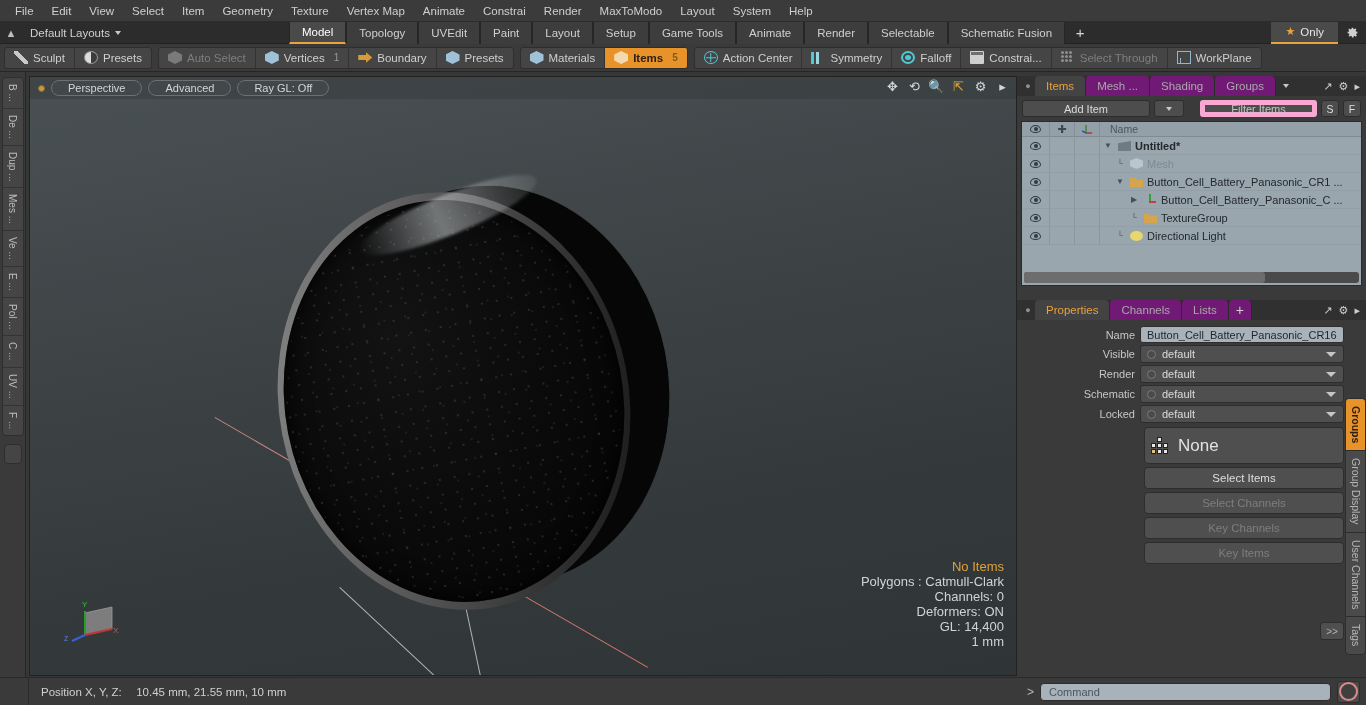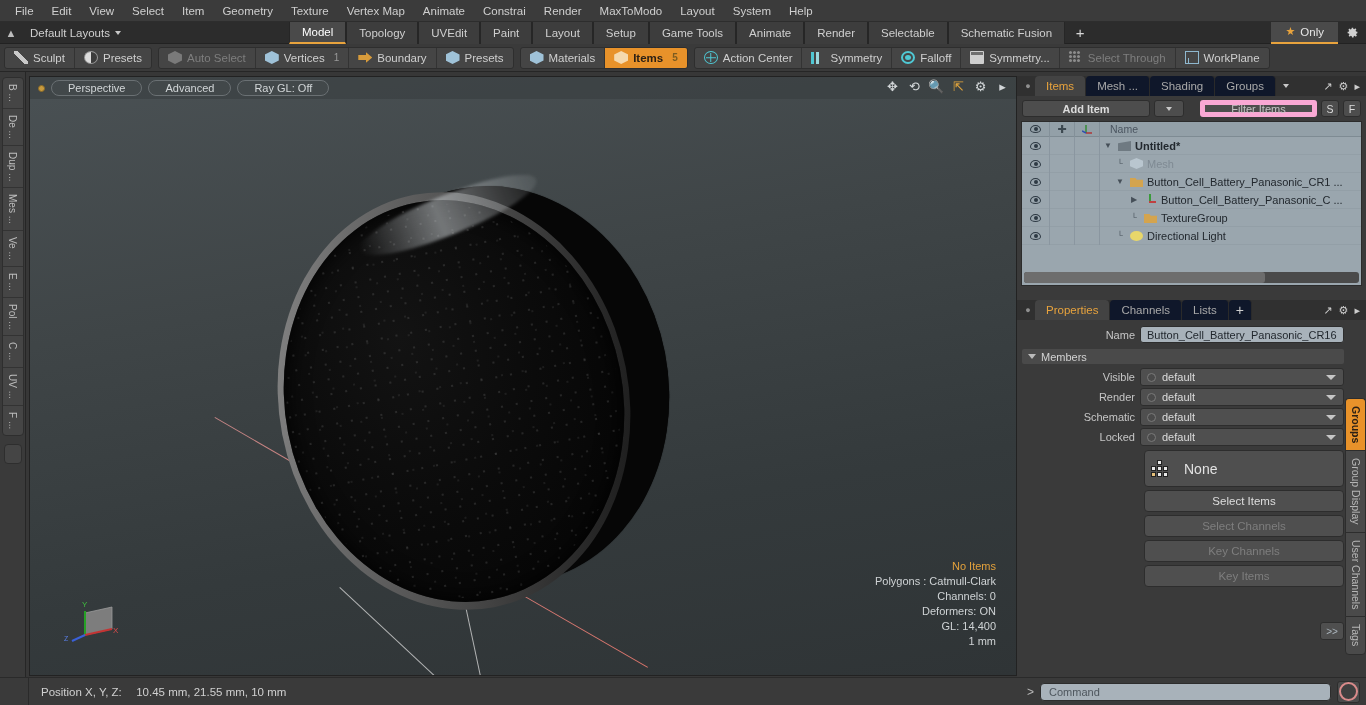--- a/index.html
+++ b/index.html
@@ -179,46 +179,46 @@
     position:absolute; left:80px; top:14px; width:190px; height:40px;
     border-radius:50%; transform: rotate(-22deg);
     background: linear-gradient(90deg, rgba(200,205,208,0) 0%, rgba(200,205,208,0.55) 45%, rgba(200,205,208,0.1) 100%);
     filter: blur(1.5px);
   }
   .axis-line { position:absolute; height:1px; transform-origin: 0 0; }
   .axis-red { background: linear-gradient(90deg, rgba(210,140,140,0.9), rgba(230,120,110,0.95)); }
   .axis-white { background: rgba(220,220,220,0.75); }
 
   .vp-stats {
-    position:absolute; right:20px; bottom:26px; text-align:right;
-    font-size:11px; color:#cfd3d5; line-height:15px;
+    position:absolute; right:12px; bottom:26px; text-align:right;
+    font-size:13px; color:#cfd3d5; line-height:15px;
   }
   .vp-stats .hl { color:#e2a13c; }
   .gizmo { position:absolute; left:30px; bottom:22px; width:70px; height:60px; }
 
   
   .rpanel { position:absolute; right:0; top:76px; width:349px; height:601px; background:#3a3a3a; }
   .panel-tabs {
     display:flex; align-items:stretch; height:20px; background:#303030; padding-left:4px;
   }
   .pt-dot { width:14px; display:flex; align-items:center; justify-content:center; color:#8f8f8f; font-size:9px; }
   .ptab {
     padding:0 11px; display:flex; align-items:center; font-size:11.5px;
-    color:#a9a9a9; background:#0f172a; border-right:1px solid #2a2a2a;
+    color:#a9a9a9; background:#701a75; border-right:1px solid #2a2a2a;
     border-top-left-radius:4px; border-top-right-radius:4px; white-space:nowrap;
   }
   .ptab.active { color:#e8a33d; background:#434343; }
   .ptab.plus { color:#cfcfcf; font-size:14px; padding:0 7px; }
   .pt-caret { display:flex; align-items:center; padding:0 7px; }
   .pt-right { margin-left:auto; display:flex; align-items:center; gap:6px; padding-right:6px; color:#cdcdcd; }
 
   .itembar { display:flex; align-items:center; gap:4px; padding:4px 5px; background:#3a3a3a; }
   .btn-additem {
     flex:0 0 128px; height:17px; background:#4d4d4d; border:1px solid #2d2d2d; border-radius:3px;
-    display:flex; align-items:center; justify-content:center; font-size:11px; color:#dcdcdc;font-weight:bold;
+    display:flex; align-items:center; justify-content:center; font-size:11px; color:#dcdcdc;
   }
   .btn-dd {
     width:30px; height:17px; background:#4d4d4d; border:1px solid #2d2d2d; border-radius:3px;
     display:flex; align-items:center; justify-content:center;
   }
   .filter-inp {
     flex:1; height:17px; margin-left:12px; background:#4d4d4d; border:5px solid #f9a8d4; border-radius:3px;
     display:flex; align-items:center; justify-content:center; color:#c4c4c4; font-size:11px;
   }
   .sq-btn { width:18px; height:17px; background:#4d4d4d; border:1px solid #2d2d2d; border-radius:3px;
@@ -273,21 +273,21 @@
   .dd .knob { width:9px; height:9px; border-radius:50%; border:1px solid #7a7a7a; margin:0 6px; background:#4a4a4a; }
   .dd .dd-caret { position:absolute; right:7px; width:0;height:0;
       border-left:5px solid transparent;border-right:5px solid transparent;border-top:5px solid #c6c6c6; }
   .btn-big {
     margin:3px 22px 0 127px; height:22px; background:#4f4f4f; border:1px solid #2d2d2d; border-radius:4px;
     display:flex; align-items:center; justify-content:center; font-size:11.5px; color:#dedede;
   }
   .btn-big.dis { color:#7e7e7e; }
   .none-box {
     margin:4px 22px 0 127px; height:37px; background:#4f4f4f; border:1px solid #2d2d2d; border-radius:4px;
-    display:flex; align-items:center; gap:16px; padding-left:6px; font-size:14px; color:#e2e2e2;
+    display:flex; align-items:center; gap:10px; padding-left:6px; font-size:17px; color:#e2e2e2;
   }
   .pyr { display:grid; grid-template-columns:repeat(3,5px); grid-template-rows:repeat(3,5px); gap:1px; width:17px; }
   .pyr i { background:#e8e8e8; border:1px solid #222; }
   .pyr i.o { background:#e6c07a; }
   .pyr i.h { visibility:hidden; }
   .btn-chev {
     position:absolute; right:22px; bottom:37px; width:24px; height:18px;
     background:#4f4f4f; border:1px solid #2d2d2d; border-radius:3px;
     display:flex; align-items:center; justify-content:center; font-size:10px; color:#aab4bc;
   }
@@ -436,21 +436,21 @@
             <i></i>
           </span>
         <span>Symmetry</span>
       </div>
       <div class="titem">
         <span class="ico circ filled"></span>
         <span>Falloff</span>
       </div>
       <div class="titem">
         <span class="ico sq"></span>
-        <span>Symmetry...</span>
+        <span>Constrai...</span>
       </div>
       <div class="titem dim">
         <span class="ico dots">
             <i></i>
             <i></i>
             <i></i>
             <i></i>
             <i></i>
             <i></i>
             <i></i>
@@ -677,24 +677,20 @@
           <span>⚙</span>
           <span>▸</span>
         </span>
       </div>
 
       <div class="prop-row" style="padding-top:6px">
         <div class="prop-label">Name</div>
         <div class="prop-field">Button_Cell_Battery_Panasonic_CR16</div>
       </div>
 
-      <div class="section-hdr">
-        <span class="tri"></span>
-        <span>Members</span>
-      </div>
 
       <div class="dd-row">
         <div class="prop-label">Visible</div>
         <div class="dd">
           <span class="knob"></span>
           <span>default</span>
           <span class="dd-caret"></span>
         </div>
       </div>
       <div class="dd-row">

